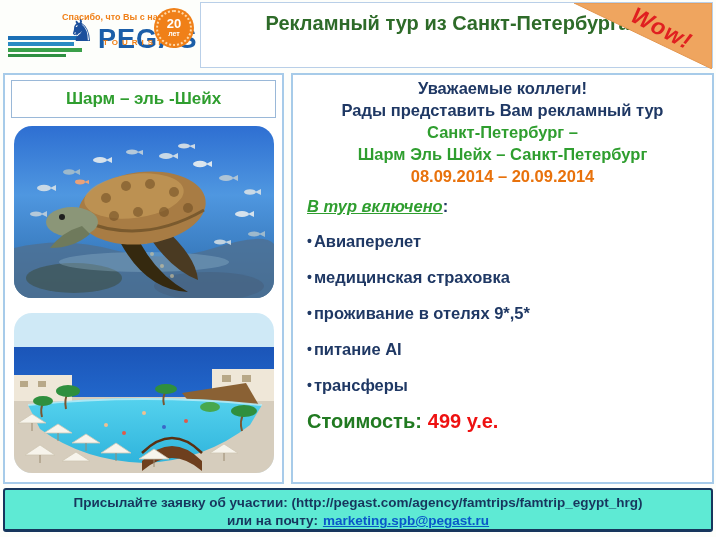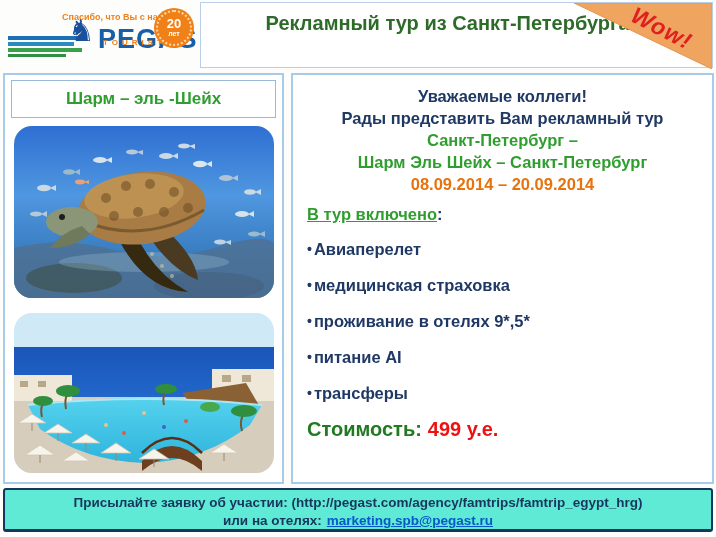--- a/index.html
+++ b/index.html
@@ -36,27 +36,27 @@
   .left-panel{position:absolute;left:3px;top:73px;width:281px;height:411px;
               border:2px solid var(--border_blue);box-sizing:border-box;background:#fff;}
   .dest-box{margin:5px 6px 0;border:1px solid #9ab8d8;height:36px;display:flex;align-items:center;
             justify-content:center;font-size:17px;font-weight:bold;color:var(--bright_green);}
   .photo{display:block;margin:8px auto 0;border-radius:2px;}
   .photo.pool{margin-top:15px;}
 
   
   .right-panel{position:absolute;left:291px;top:73px;width:423px;height:411px;
                border:2px solid var(--border_blue);box-sizing:border-box;background:#fff;
-               padding:10px 14px;}
+               padding:2px 14px;}
   .center-lines{text-align:center;font-size:16.5px;font-weight:bold;line-height:22px;}
   .c-navy{color:var(--navy);margin:0;}
   .c-green{color:var(--bright_green);margin:0;}
   .c-orange{color:var(--orange);margin:0;}
   .included{margin-top:10px;font-size:16.5px;font-weight:bold;}
-  .included .head{color:var(--bright_green);text-decoration:underline;}
+  .included .head{color:var(--bright_green);text-decoration:underline;font-style:italic;}
   .included .colon{color:var(--navy);}
   .tour-list{margin-top:14px;}
   .tour-item{font-size:16.5px;font-weight:bold;color:var(--navy);margin-bottom:14px;line-height:22px;}
   .tour-item::before{content:"\2022";margin-right:2px;font-size:14px;vertical-align:1px;}
   .price-line{margin-top:4px;font-size:20px;font-weight:bold;}
   .price-line .lbl{color:#217a21;}
   .price-line .val{color:var(--red);margin-left:6px;}
 
   
   .footer{position:absolute;left:3px;top:488px;width:710px;height:44px;box-sizing:border-box;
@@ -316,17 +316,17 @@
     </div>
 
     <div class="price-line">
       <span class="lbl">Стоимость:</span><span class="val">499 у.е.</span>
     </div>
   </div>
 
   <div class="footer">
     <div>Присылайте заявку об участии: (http://pegast.com/agency/famtrips/famtrip_egypt_hrg)</div>
     <div>
-      <span>или на отелях:</span><a class="email">marketing.spb@pegast.ru</a>
+      <span>или на почту:</span><a class="email">marketing.spb@pegast.ru</a>
     </div>
   </div>
 
 </div>
 
 </body></html>

